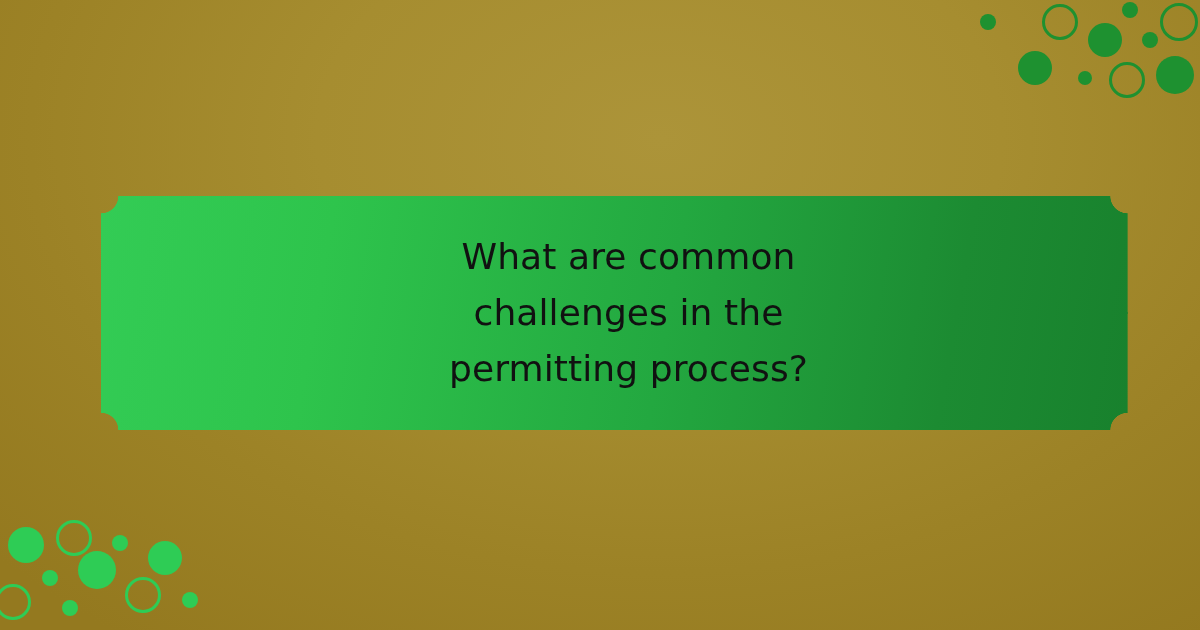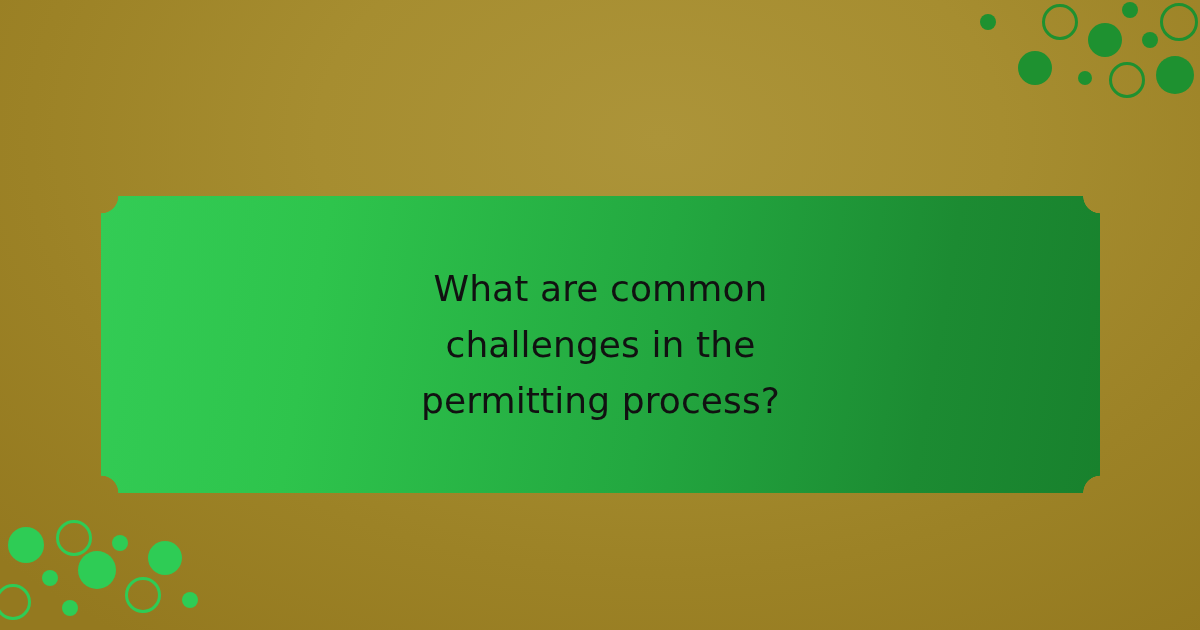--- a/index.html
+++ b/index.html
@@ -40,36 +40,37 @@
     border-radius: 50%;
     box-sizing: border-box;
   }
 
   
   #banner {
     position: absolute;
     left: 101px;
     top: 196px;
     width: 999px;
-    height: 297px;
+    height: 234px;
     background: linear-gradient(100deg, #33CC55 0%, #2EC44C 22%, #23A840 55%, #1C8B32 82%, #18812D 100%);
     display: flex;
     align-items: center;
     justify-content: center;
     
     -webkit-mask:
       radial-gradient(circle 17px at 0 0,    transparent 0 17px, #000 17.6px) top    left  / 50.5% 50.5% no-repeat,
       radial-gradient(circle 17px at 100% 0, transparent 0 17px, #000 17.6px) top    right / 50.5% 50.5% no-repeat,
       radial-gradient(circle 17px at 0 100%, transparent 0 17px, #000 17.6px) bottom left  / 50.5% 50.5% no-repeat,
       radial-gradient(circle 17px at 100% 100%, transparent 0 17px, #000 17.6px) bottom right / 50.5% 50.5% no-repeat;
             mask:
       radial-gradient(circle 17px at 0 0,    transparent 0 17px, #000 17.6px) top    left  / 50.5% 50.5% no-repeat,
       radial-gradient(circle 17px at 100% 0, transparent 0 17px, #000 17.6px) top    right / 50.5% 50.5% no-repeat,
       radial-gradient(circle 17px at 0 100%, transparent 0 17px, #000 17.6px) bottom left  / 50.5% 50.5% no-repeat,
       radial-gradient(circle 17px at 100% 100%, transparent 0 17px, #000 17.6px) bottom right / 50.5% 50.5% no-repeat;
+            padding-left: 28px;
   }
   #banner-headline {
     margin: 0;
     padding: 0 70px;
     width: 100%;
     box-sizing: border-box;
     text-align: center;
     font-size: 36px;
     font-weight: 400;
     line-height: 56px;

